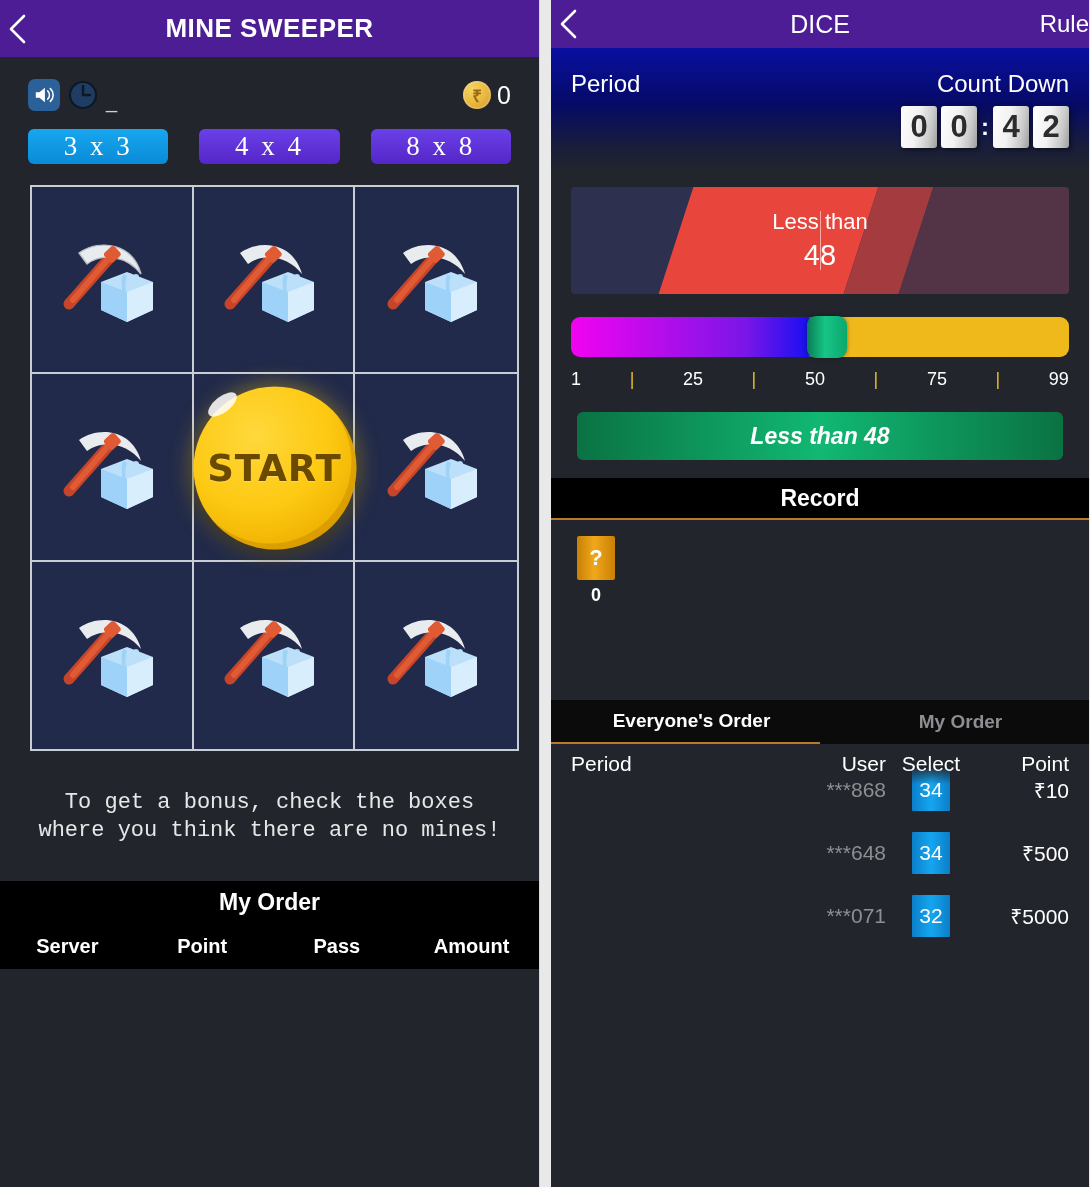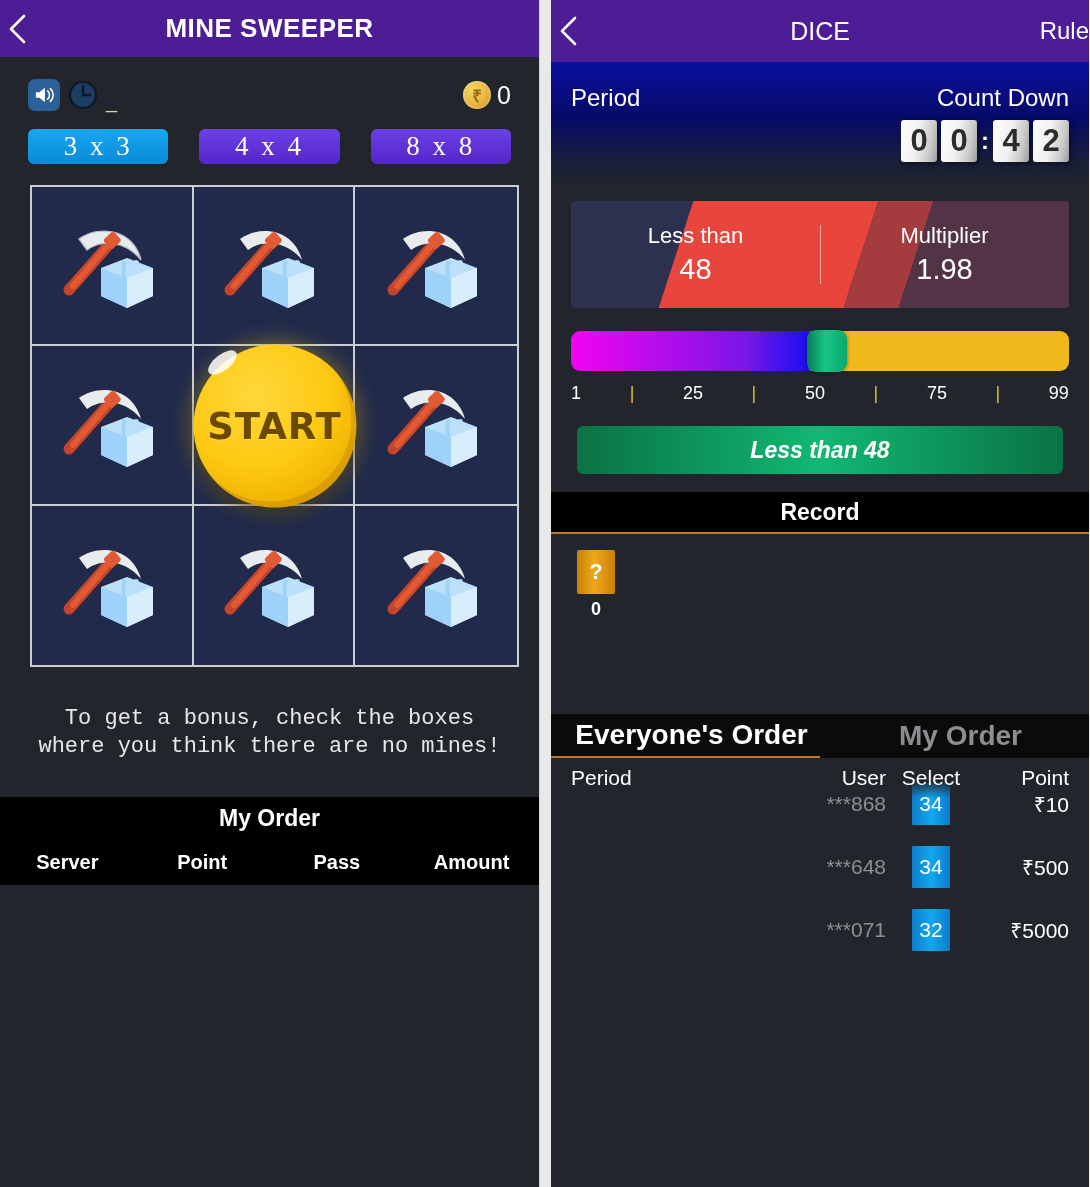--- a/index.html
+++ b/index.html
@@ -23,21 +23,21 @@
 
   
   .navbar {
     background: #4c1d95;
     height: 57px;
     display: flex;
     align-items: center;
     padding: 0 0;
     position: relative;
   }
-  .navbar-right { height: 62px; }
+  .navbar-right { height: 48px; }
   .nav-back {
     width: 34px; height: 34px;
     display:flex; align-items:center; justify-content:center;
     cursor: pointer;
   }
   .nav-back svg { display:block; }
   .nav-title {
     position:absolute; left:0; right:0;
     text-align:center;
     color:#fff;
@@ -102,21 +102,21 @@
     font-family: "Liberation Serif", serif;
     font-size: 27px;
     letter-spacing: 3px;
     cursor: pointer;
   }
   .size-btn.active { background: linear-gradient(180deg,#17a7ef 0%, #0a8ad8 100%); }
   .size-btn.idle   { background: linear-gradient(180deg,#6a40e8 0%, #5526c8 100%); }
 
   .ms-grid {
     margin: 21px 30px 0 30px;
-    width: 489px; height: 482px;
+    width: 489px; height: 566px;
     display:grid;
     grid-template-columns: repeat(3, 1fr);
     grid-template-rows: repeat(3, 1fr);
     border: 2px solid #c9cdd4;
     position: relative;
   }
   .ms-cell {
     background: #212a4a;
     border-right: 2px solid #c9cdd4;
     border-bottom: 2px solid #c9cdd4;
@@ -266,21 +266,21 @@
     width: 38px; height: 44px; border-radius:2px;
     background: linear-gradient(90deg,#c77f06 0%, #f0a81a 45%, #c97f05 100%);
     display:flex; align-items:center; justify-content:center;
     color:#fff; font-size:22px; font-weight:700;
   }
   .record-val { color:#fff; font-size:18px; font-weight:700; margin-top:5px; }
 
   .order-tabs { display:flex; background:#0b0b0c; height: 44px; }
   .order-tab {
     flex:1; display:flex; align-items:center; justify-content:center;
-    font-size:28px; font-weight:700; cursor:pointer;padding-left:12px;
+    font-size:19px; font-weight:700; cursor:pointer;padding-left:12px;
   }
   .order-tab.active { color:#fff; border-bottom: 2px solid #b9792a; }
   .order-tab.inactive { color:#8c8e92; }
 
   .order-table { background:#22262c; height: 305px; position:relative; overflow:hidden; }
   .ot-head {
     position:absolute; top:0; left:0; right:0;
     display:flex; align-items:center;
     height: 40px; padding: 0 20px;
     color:#fff; font-size:21px;
@@ -525,24 +525,20 @@
     </div>
 
     <div class="lt-card">
       <div class="slash-a"></div>
       <div class="slash-b"></div>
       <div class="slash-c"></div>
       <div class="lt-divider"></div>
       <div class="lt-half">
         <div class="k">Less than</div>
         <div class="v">48</div>
-      </div>
-      <div class="lt-half">
-        <div class="k">Multiplier</div>
-        <div class="v">1.98</div>
       </div>
     </div>
 
     <div class="slider-wrap">
       <div class="slider-track">
         <div class="slider-thumb"></div>
       </div>
       <div class="slider-ticks">
         <span>1</span>
         <span class="t-pipe">|</span>

